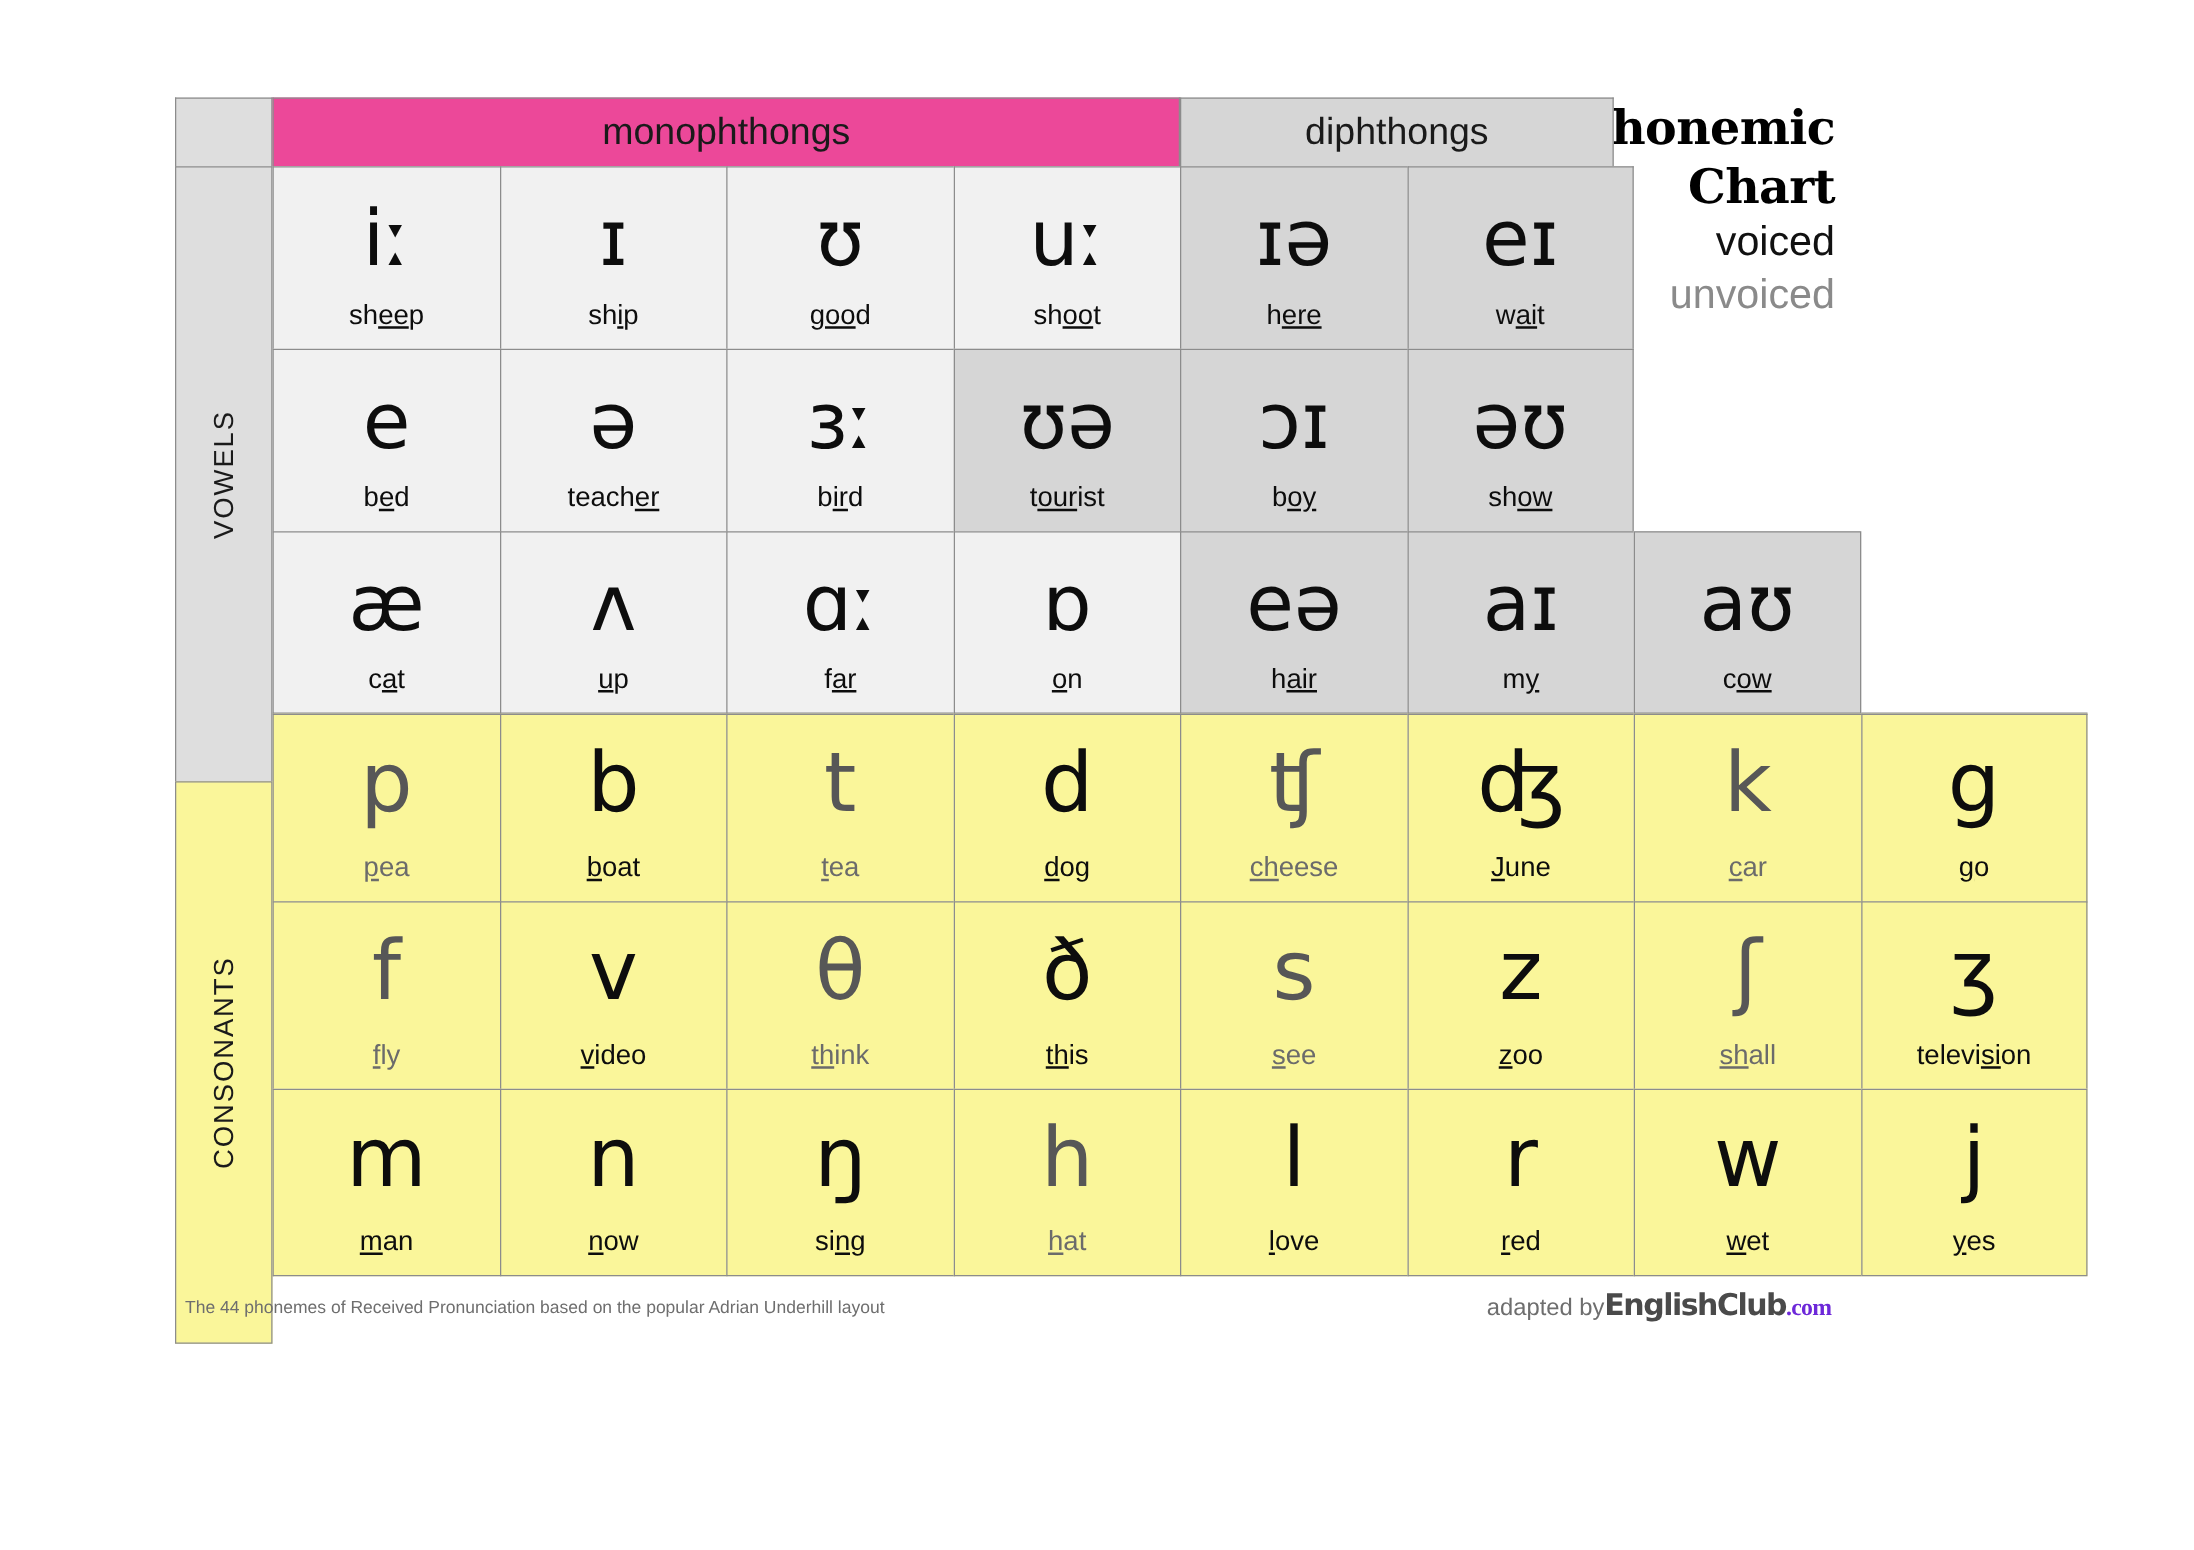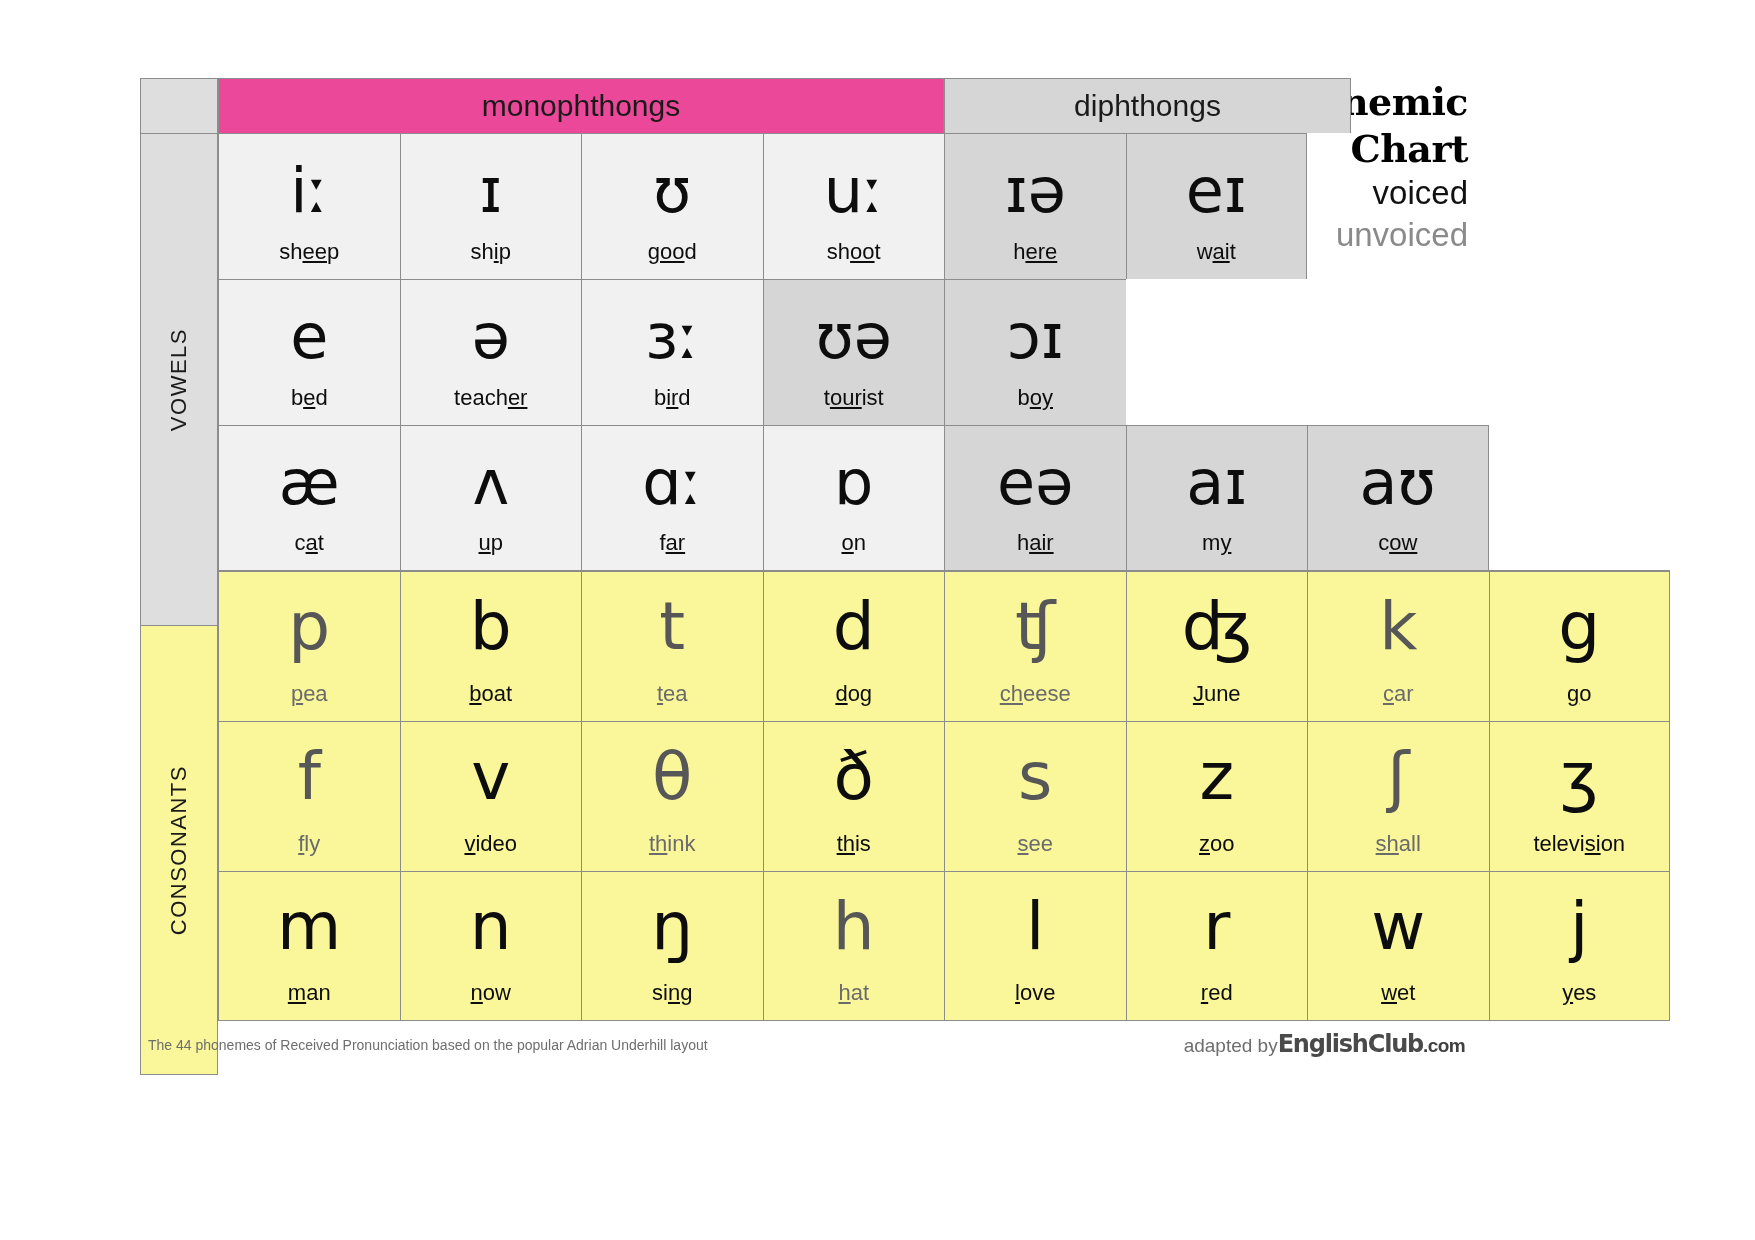--- a/index.html
+++ b/index.html
@@ -90,21 +90,21 @@
     border: 1px solid #8c8c8c;
     border-bottom: none;
     height: 55px;
     display: flex;
     align-items: center;
     justify-content: center;
     font-size: 30px;
     color: #1a1a1a;
   }
   .band-mono { width: 726px; background: #ec4899; }
-  .band-di   { width: 407px; background: #d6d6d6; }
+  .band-di   { width: 347px; background: #d6d6d6; }
   .band-pad  { width: 363px; background: transparent; border: none; }
 
   
   .cell {
     box-sizing: border-box;
     width: 181.5px;
     height: 146px;
     border: 1px solid #8c8c8c;
     border-bottom: none;
     border-right: none;
@@ -174,24 +174,24 @@
   .ec-logo {
     font-family: "DejaVu Sans", sans-serif;
     font-weight: bold;
     font-size: 24px;
     color: #4a4a4a;
     letter-spacing: -1.2px;
     transform: scaleX(0.86);
     transform-origin: left bottom;
   }
   .ec-dotcom {
-    font-family: Liberation Sans, sans-serif;
+    font-family: Liberation Serif, serif;
     font-weight: bold;
     font-size: 19px;
-    color: #404040;
+    color: #6d28d9;
     letter-spacing: -0.6px;
   }
 </style>
 </head>
 <body>
 
 <div id="page">
 
   <div id="title-block">
     <div class="title-line">Phonemic</div>
@@ -253,20 +253,24 @@
             <div class="sym">ɜː</div>
             <div class="word">b<u>ir</u>d</div>
           </div>
           <div class="cell cell-di">
             <div class="sym">ʊə</div>
             <div class="word">t<u>our</u>ist</div>
           </div>
           <div class="cell cell-di">
             <div class="sym">ɔɪ</div>
             <div class="word">b<u>oy</u></div>
+          </div>
+          <div class="cell cell-di last-col">
+            <div class="sym">əʊ</div>
+            <div class="word">sh<u>ow</u></div>
           </div>
           <div class="cell empty"></div>
         </div>
         <div class="grid-row row-v3">
           <div style="width: 78px;"></div>
           <div class="cell cell-mono">
             <div class="sym">æ</div>
             <div class="word">c<u>a</u>t</div>
           </div>
           <div class="cell cell-mono">

